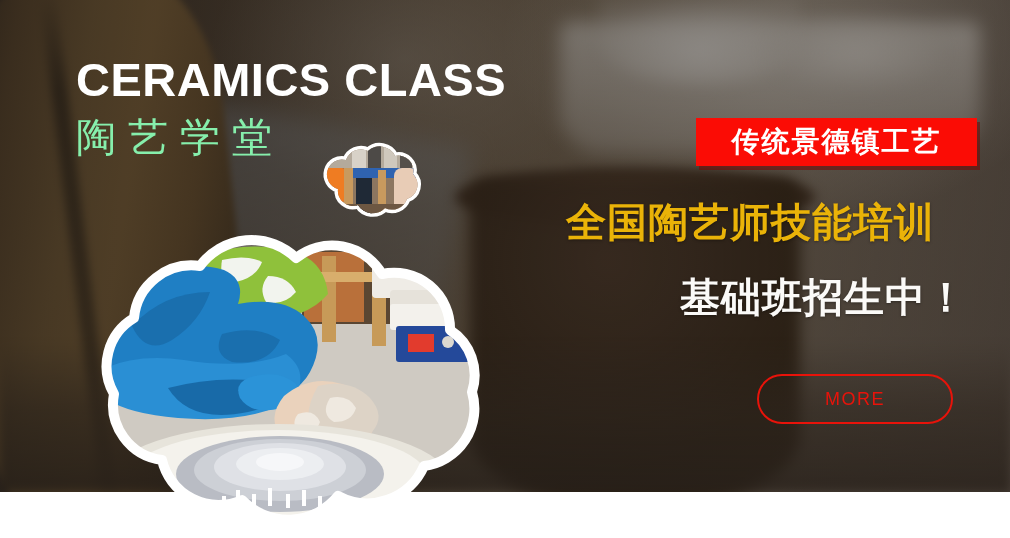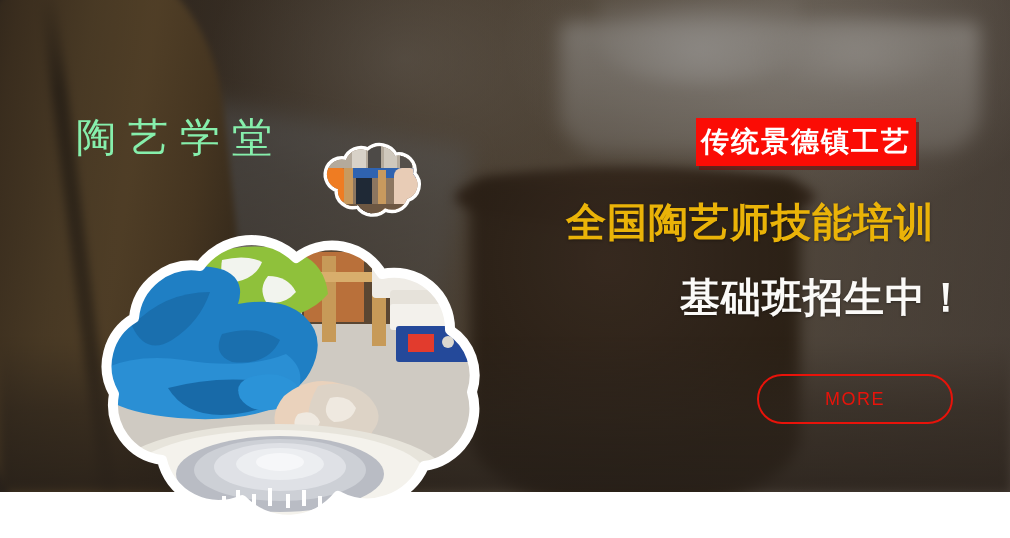--- a/index.html
+++ b/index.html
@@ -114,21 +114,21 @@
     position:absolute; left:316px; top:138px; width:108px; height:80px;
   }
   .cloud-big{
     position:absolute; left:72px; top:238px; width:456px; height:270px;
   }
   .cloud-svg{ width:100%; height:100%; display:block; overflow:visible; }
 
   
   .badge{
     position:absolute; left:696px; top:118px;
-    width:220px; height:48px;
+    width:281px; height:48px;
     background:#fb0c05;
     box-shadow:3px 4px 0 rgba(120,6,2,.55);
     display:flex; align-items:center; justify-content:center;
   }
   .badge-text{
     font-size:28px; font-weight:700; color:#ffffff;
     letter-spacing:2px; line-height:1; white-space:nowrap;
   }
 
   .sub1{
@@ -172,20 +172,21 @@
     <div class="bg-vessel-rim"></div>
     <div class="bg-vessel"></div>
     <div class="bg-arm"></div>
     <div class="bg-arm-seam"></div>
     <div class="bg-floor"></div>
     <div class="bg-overlay"></div>
   </div>
 
   <div class="bottom-strip"></div>
 
+  <div class="headline-en">CERAMICS CLASS</div>
 
   <div class="headline-cn">陶艺学堂</div>
 
   <div class="cloud-small">
     <svg class="cloud-svg" viewBox="0 0 108 80" xmlns="http://www.w3.org/2000/svg">
       <defs>
         <clipPath id="clipSmall">
           <path d="M30 22
                    a16 16 0 0 1 22 -9
                    a17 17 0 0 1 27 5

